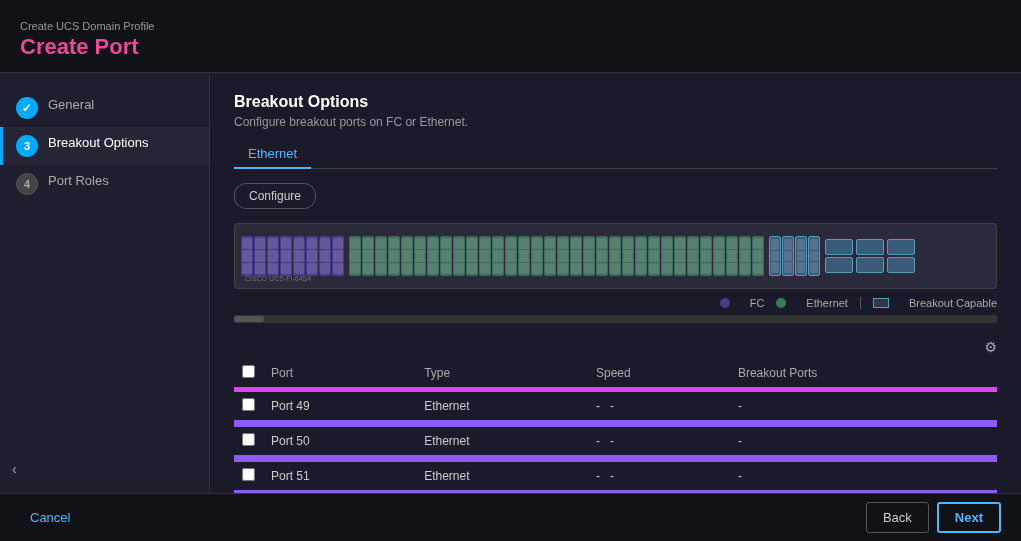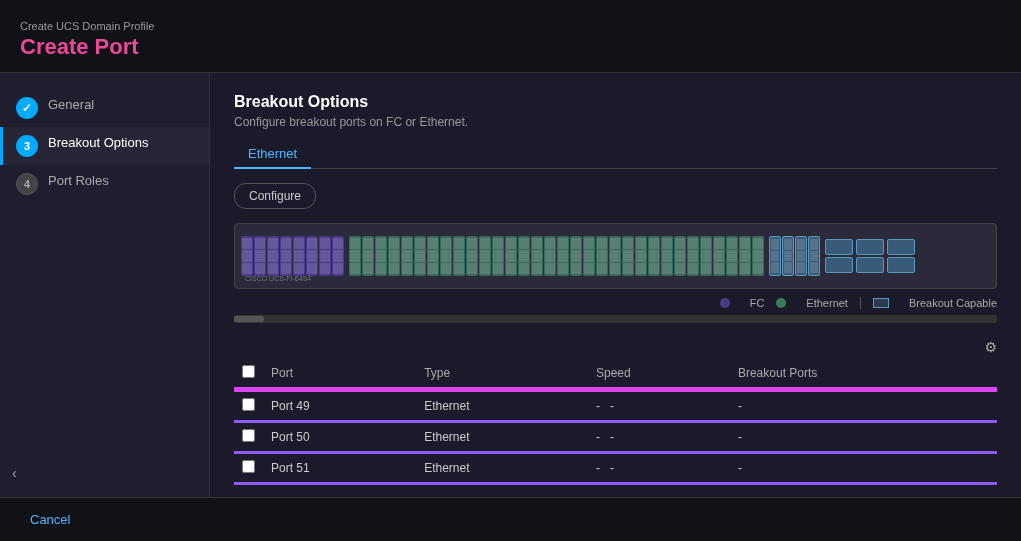--- a/index.html
+++ b/index.html
@@ -235,21 +235,21 @@
     th {
       text-align: left;
       padding: 6px 8px;
       color: #aaa;
       font-weight: 500;
       font-size: 12px;
     }
     td {
       padding: 6px 8px;
       color: #ccc;
-      border-bottom: 3px solid #8b5cf6;
+      border-bottom: 7px solid #8b5cf6;
       font-size: 12px;
     }
     .cb-col {
       width: 28px;
     }
     input[type="checkbox"] {
       accent-color: #4db8ff;
     }
 
     
@@ -715,13 +715,17 @@
           </tbody>
       </table>
     </div>
   </div>
 </div>
 
 <div class="footer">
   <div class="footer-left">
     <button class="cancel-btn">Cancel</button>
   </div>
+  <div class="footer-right">
+    <button class="back-btn">Back</button>
+    <button class="next-btn">Next</button>
+  </div>
 </div>
 
 </body></html>

